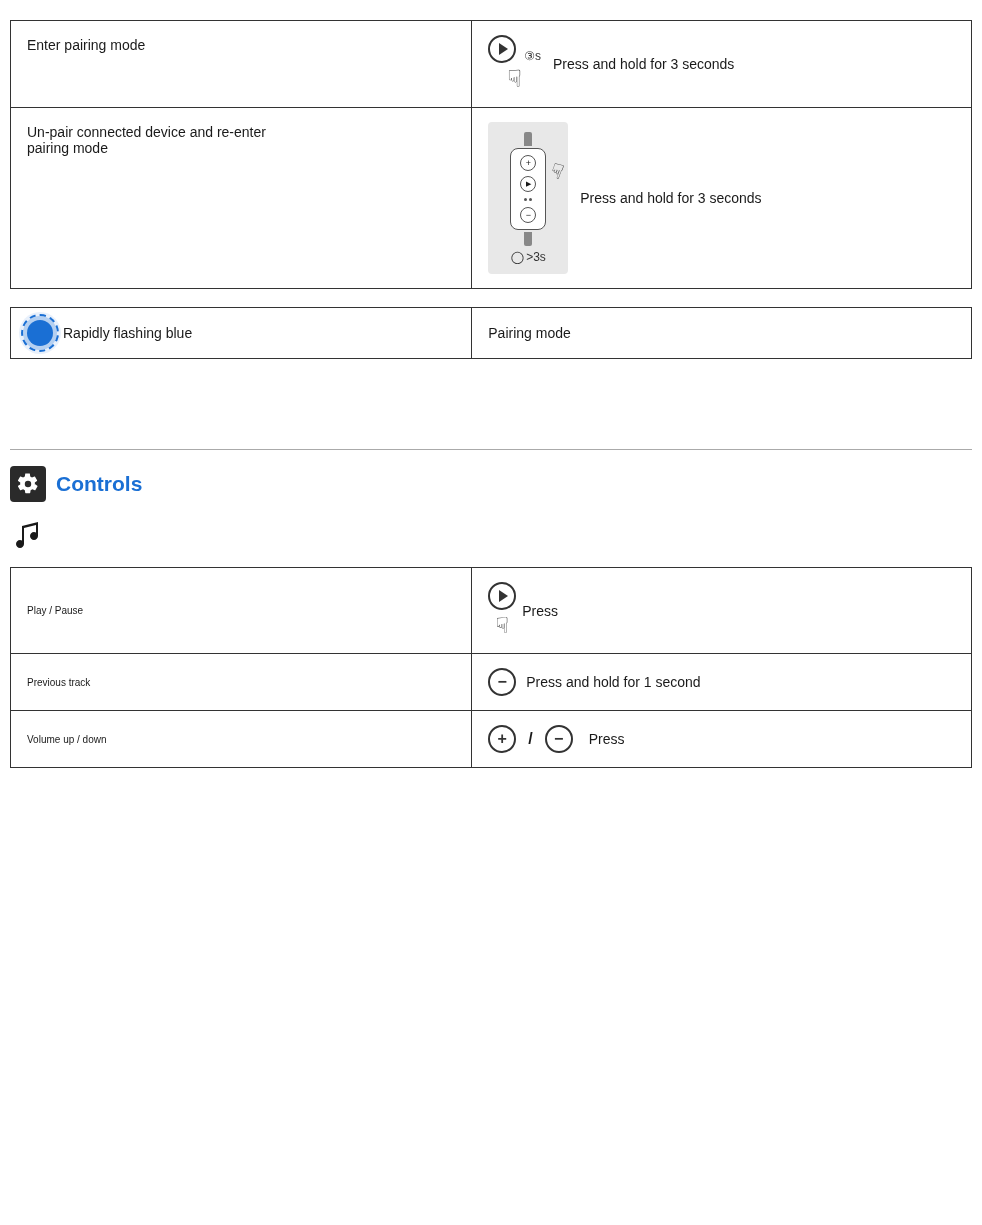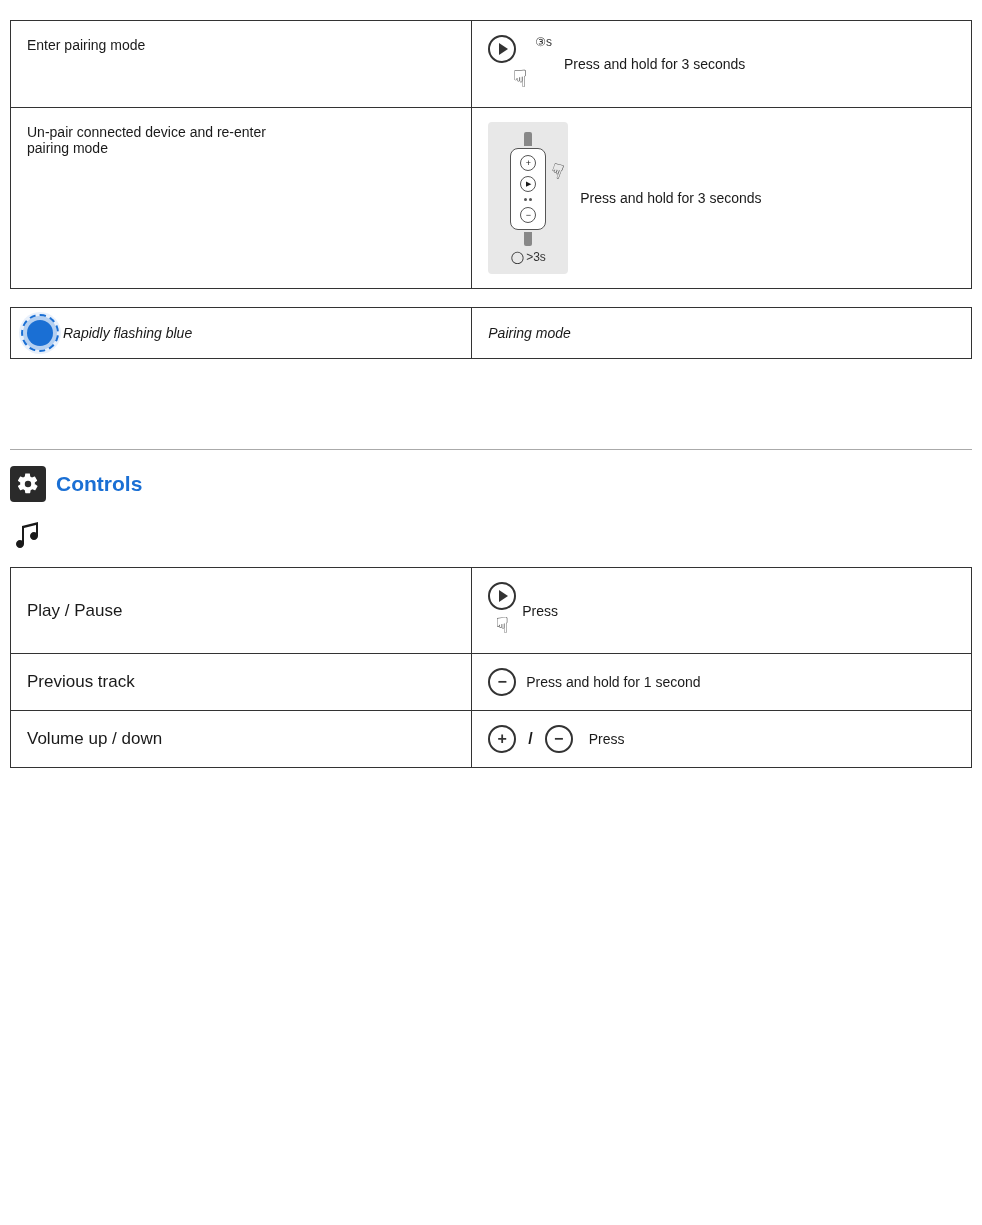--- a/index.html
+++ b/index.html
@@ -46,21 +46,20 @@
     
     .indicator-table {
       width: 100%;
       border-collapse: collapse;
       margin-bottom: 30px;
     }
     .indicator-table td {
       border: 1px solid #333;
       padding: 12px 16px;
       vertical-align: middle;
-      font-style: italic;
     }
     .indicator-table .left-col {
       width: 48%;
     }
     .indicator-table .right-col {
       width: 52%;
     }
 
     
     .press-hold-area {
@@ -231,21 +230,21 @@
       width: 100%;
       border-collapse: collapse;
     }
     .controls-table td {
       border: 1px solid #333;
       padding: 14px 16px;
       vertical-align: middle;
     }
     .controls-table .left-col {
       width: 48%;
-      font-size: 17px;
+      font-size: 10px;
       margin-left: 28px;
     }
     .controls-table .right-col {
       width: 52%;
       display: table-cell;
       vertical-align: middle;
     }
 
     
     .btn-circle {
@@ -294,21 +293,21 @@
 
   <table class="pairing-table">
     <tbody>
         <tr>
       <td class="left-col">
         <span>Enter pairing mode</span>
       </td>
       <td class="right-col">
         <div class="press-hold-area">
           <div class="play-icon-wrap">
-            <div style="display:flex;align-items:flex-start;gap:19px;">
+            <div style="display:flex;align-items:flex-end;gap:8px;">
               <div class="play-circle">
                 <div class="play-triangle"></div>
               </div>
               <span style="font-size:12px;color:#333;">③s</span>
             </div>
             <div style="font-size:24px;margin-top:2px;color:#333;">☟</div>
           </div>
           <span>Press and hold for 3 seconds</span>
         </div>
       </td>

